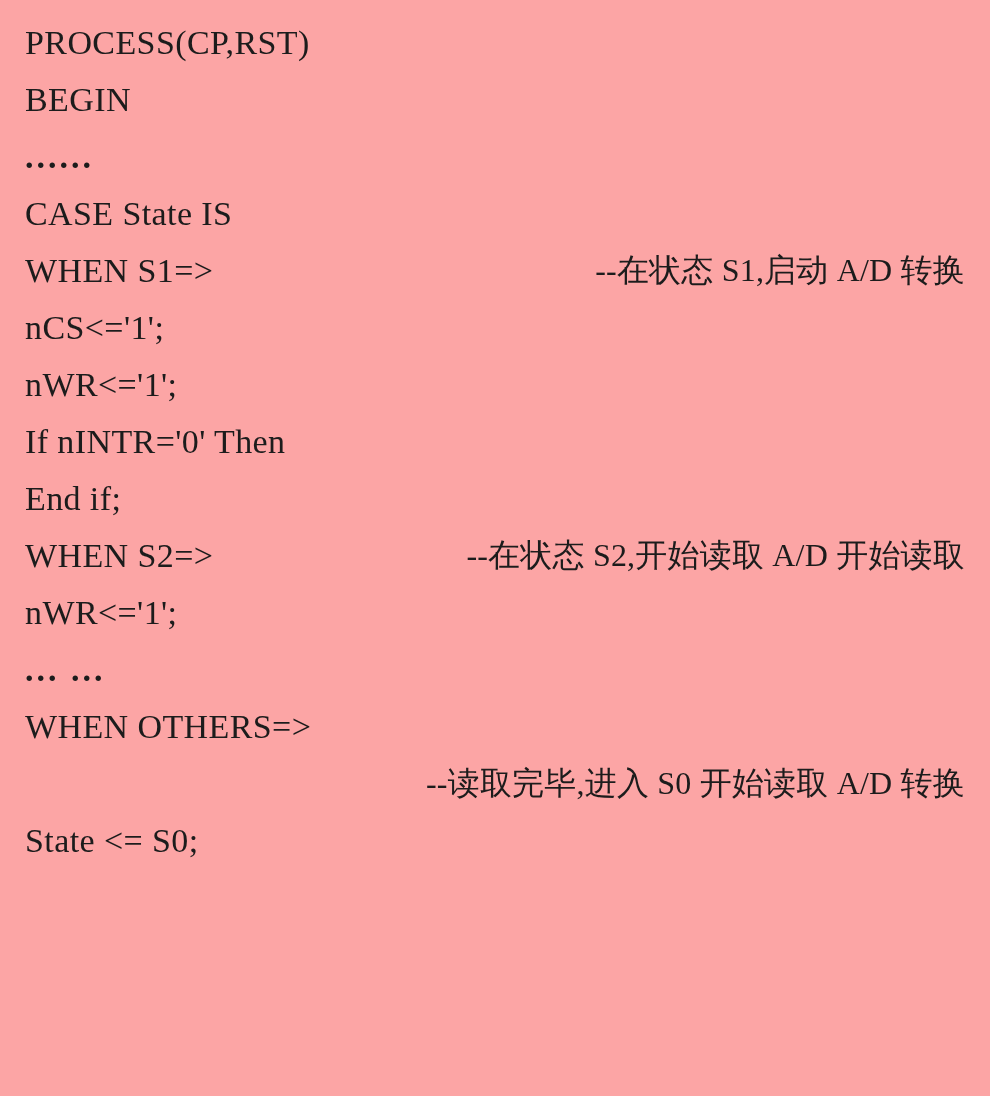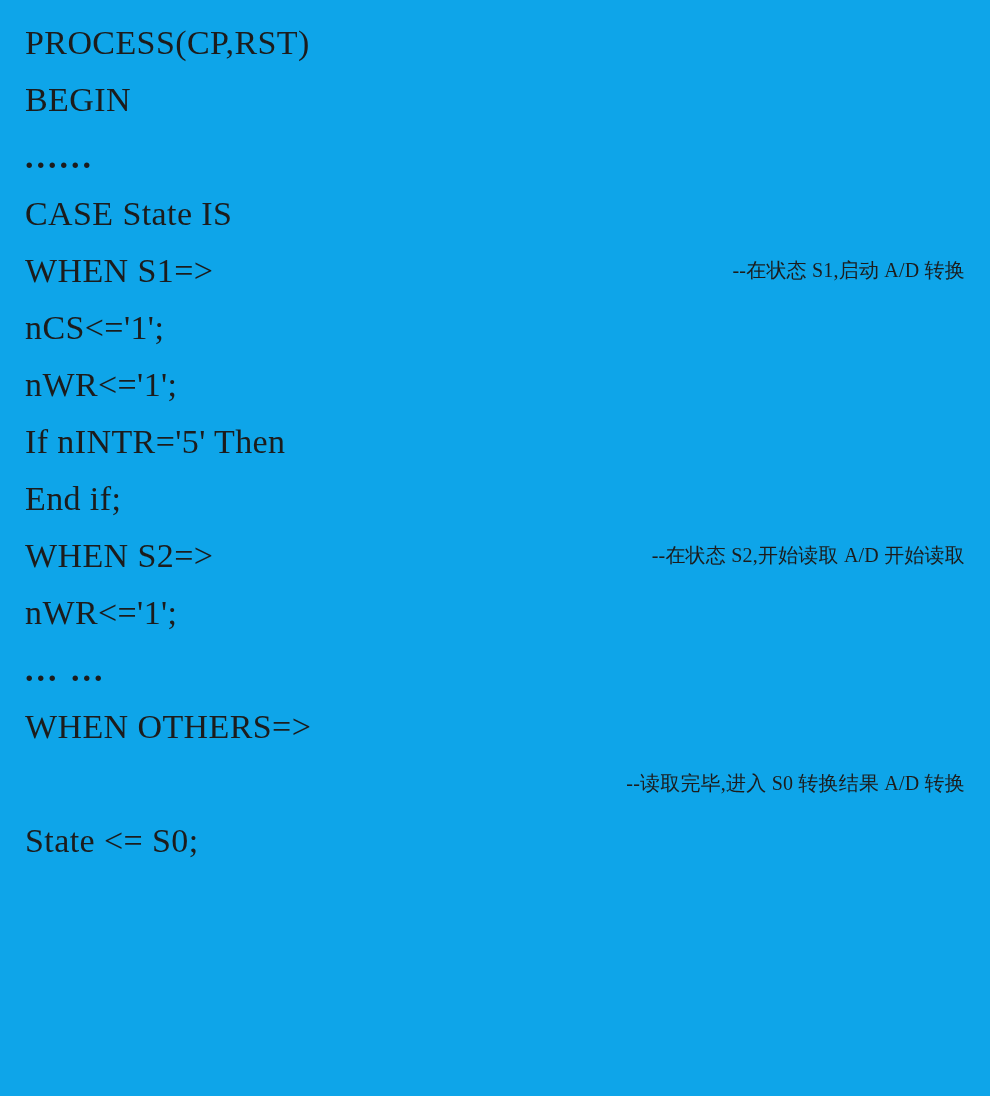--- a/index.html
+++ b/index.html
@@ -5,21 +5,21 @@
   html, body {
     margin: 0;
     padding: 0;
     background: #ffffff;
   }
 
   #page {
     position: relative;
     width: 990px;
     height: 1096px;
-    background: #0ea5e9;
+    background: #fca5a5;
     overflow: hidden;
     font-family: "Liberation Serif", "DejaVu Serif", serif;
     color: #1a1a1a;
   }
 
   .code-listing {
     position: absolute;
     left: 0;
     top: 0;
     width: 990px;
@@ -44,21 +44,21 @@
     vertical-align: baseline;
   }
 
   
   .comment-text {
     position: absolute;
     right: 10px;
     top: 0;
     height: 57px;
     line-height: 57px;
-    font-size: 20px;
+    font-size: 32px;
     letter-spacing: 0.2px;
     color: #1c1c1c;
   }
 
   
   .code-line.comment-only .comment-text {
     position: absolute;
     right: 10px;
   }
 
@@ -76,22 +76,22 @@
 
 <div id="page">
   <div class="code-listing" id="listing">
       <div class="code-line"><span class="code-text">PROCESS(CP,RST)</span></div>
       <div class="code-line"><span class="code-text">BEGIN</span></div>
       <div class="code-line"><span class="dots">......</span></div>
       <div class="code-line"><span class="code-text">CASE State IS</span></div>
       <div class="code-line"><span class="code-text">WHEN S1=&gt;</span><span class="comment-text">--在状态 S1,启动 A/D 转换</span></div>
       <div class="code-line"><span class="code-text">nCS&lt;='1';</span></div>
       <div class="code-line"><span class="code-text">nWR&lt;='1';</span></div>
-      <div class="code-line"><span class="code-text">If   nINTR='5' Then</span></div>
+      <div class="code-line"><span class="code-text">If   nINTR='0' Then</span></div>
       <div class="code-line"><span class="code-text">End if;</span></div>
       <div class="code-line"><span class="code-text">WHEN S2=&gt;</span><span class="comment-text">--在状态 S2,开始读取 A/D 开始读取</span></div>
       <div class="code-line"><span class="code-text">nWR&lt;='1';</span></div>
       <div class="code-line"><span class="dots">...   ...</span></div>
       <div class="code-line"><span class="code-text">WHEN OTHERS=&gt;</span></div>
-      <div class="code-line comment-only"><span class="code-text"></span><span class="comment-text">--读取完毕,进入 S0 转换结果 A/D 转换</span></div>
+      <div class="code-line comment-only"><span class="code-text"></span><span class="comment-text">--读取完毕,进入 S0 开始读取 A/D 转换</span></div>
       <div class="code-line"><span class="code-text">State &lt;= S0;</span></div>
     </div>
 </div>
 
 </body></html>

